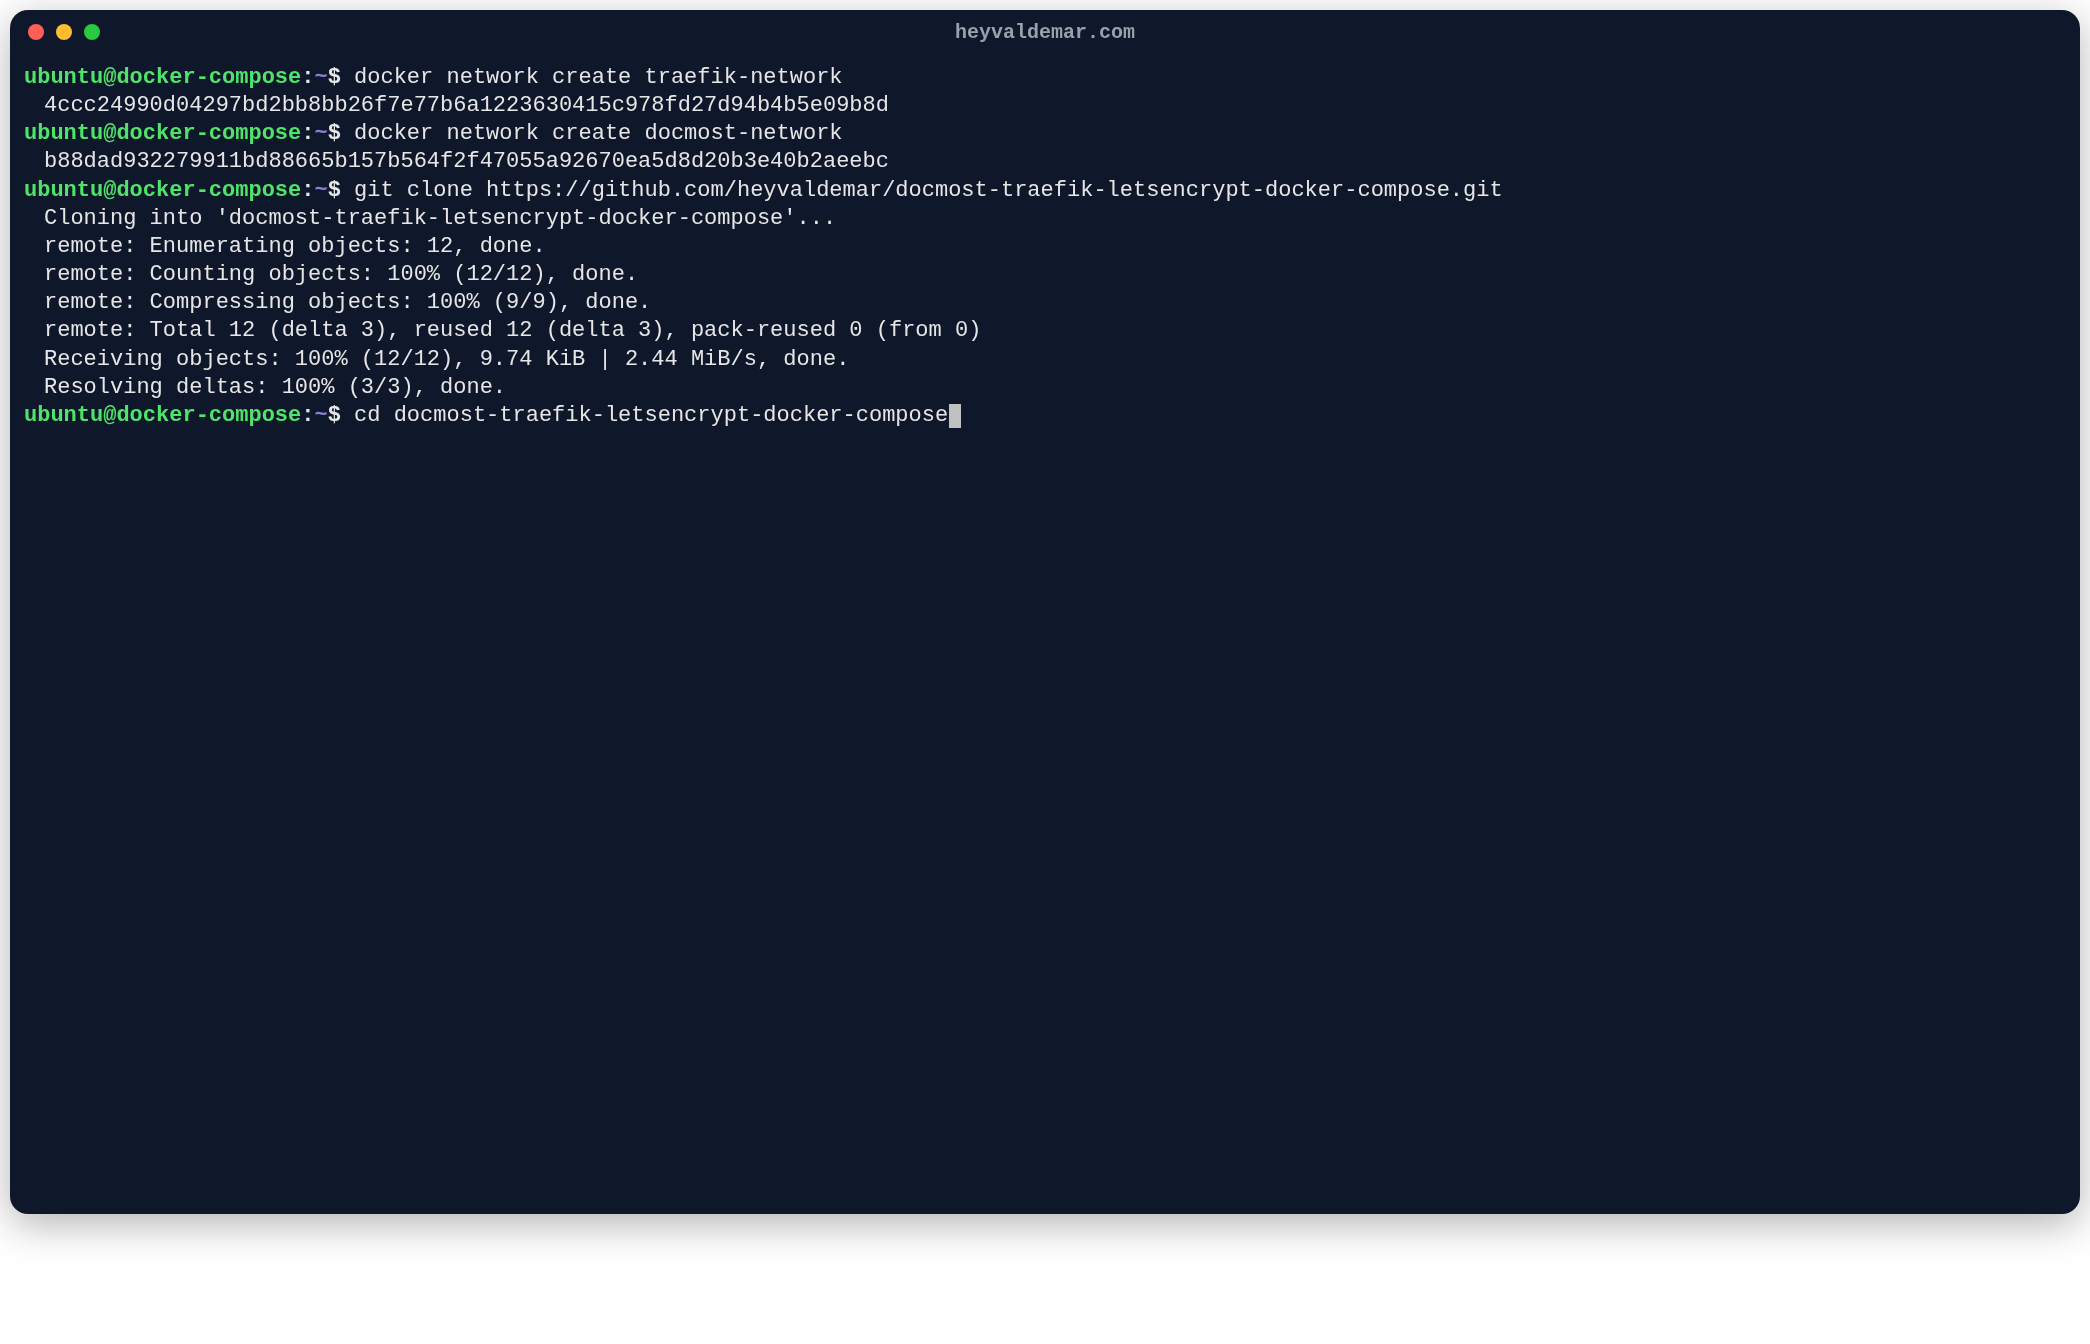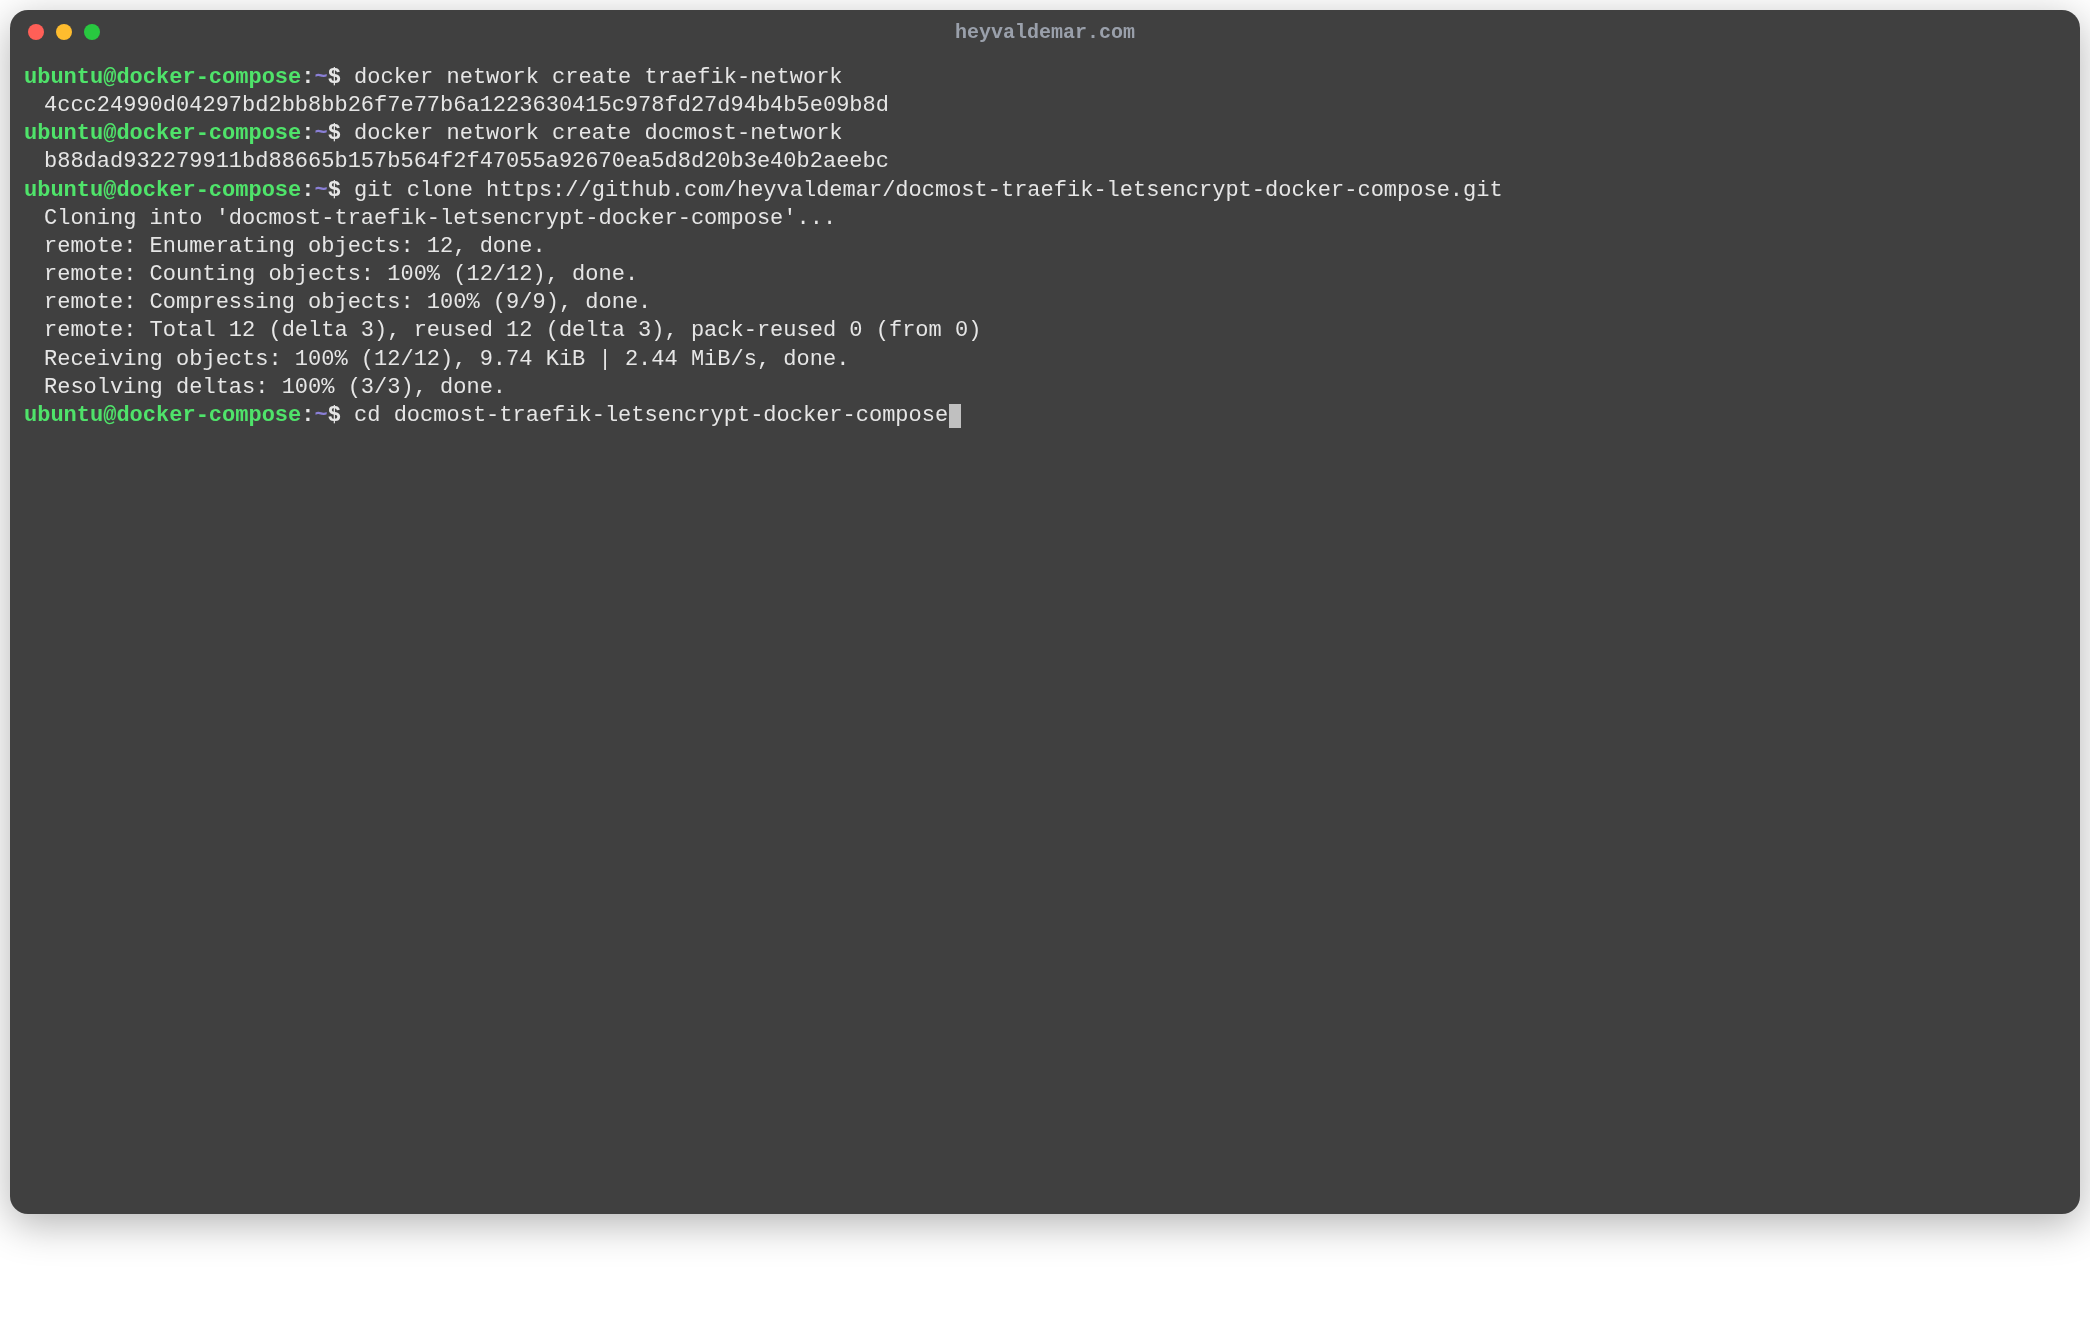--- a/index.html
+++ b/index.html
@@ -7,21 +7,21 @@
       background: #ffffff;
       display: flex;
       align-items: flex-start;
       justify-content: center;
       min-height: 100vh;
       padding: 10px;
     }
     .terminal-window {
       width: 100%;
       max-width: 2070px;
-      background: #404040;
+      background: #0f172a;
       border-radius: 18px;
       overflow: hidden;
       box-shadow: 0 10px 40px rgba(0,0,0,0.3);
       font-family: "SF Mono", Menlo, Monaco, Consolas, "Liberation Mono", "Courier New", monospace;
     }
     .title-bar {
       height: 44px;
       display: flex;
       align-items: center;
       padding: 0 18px;

